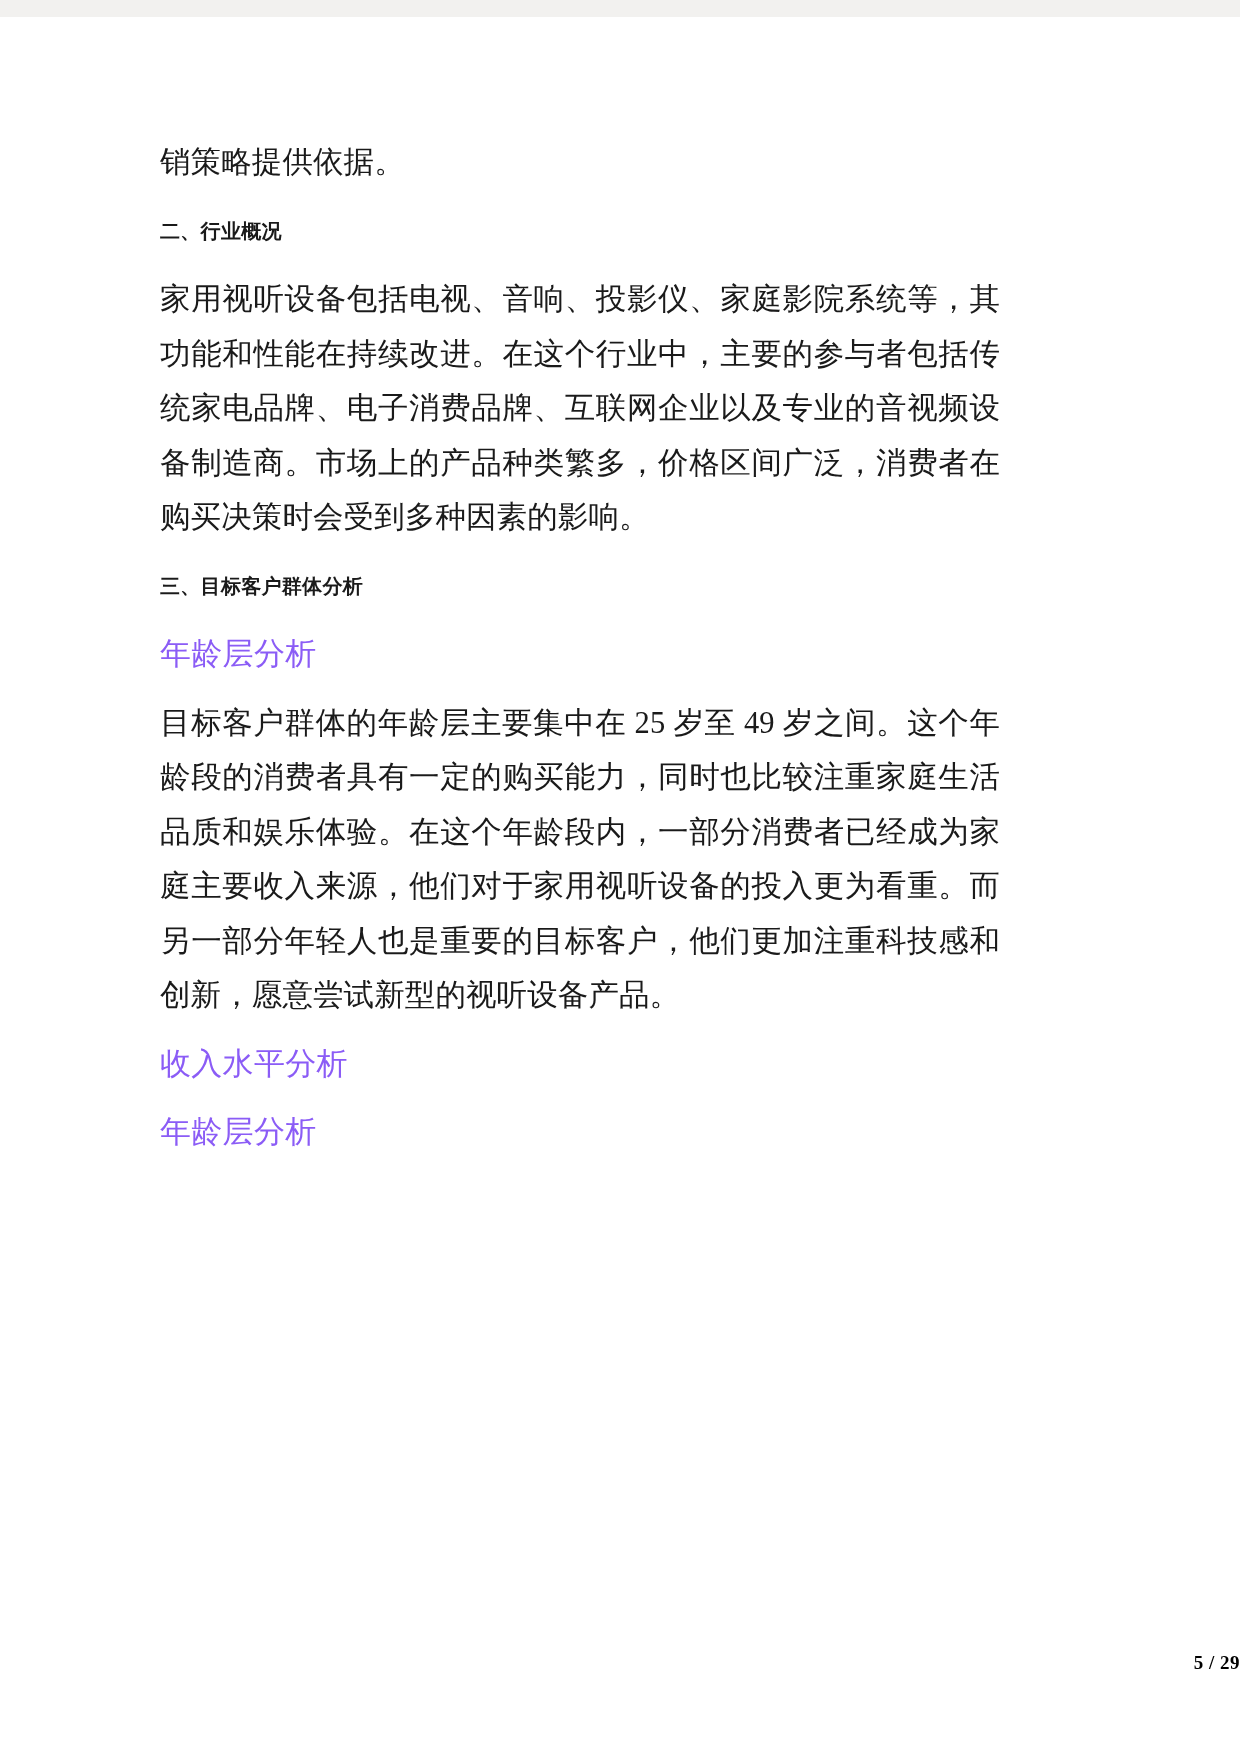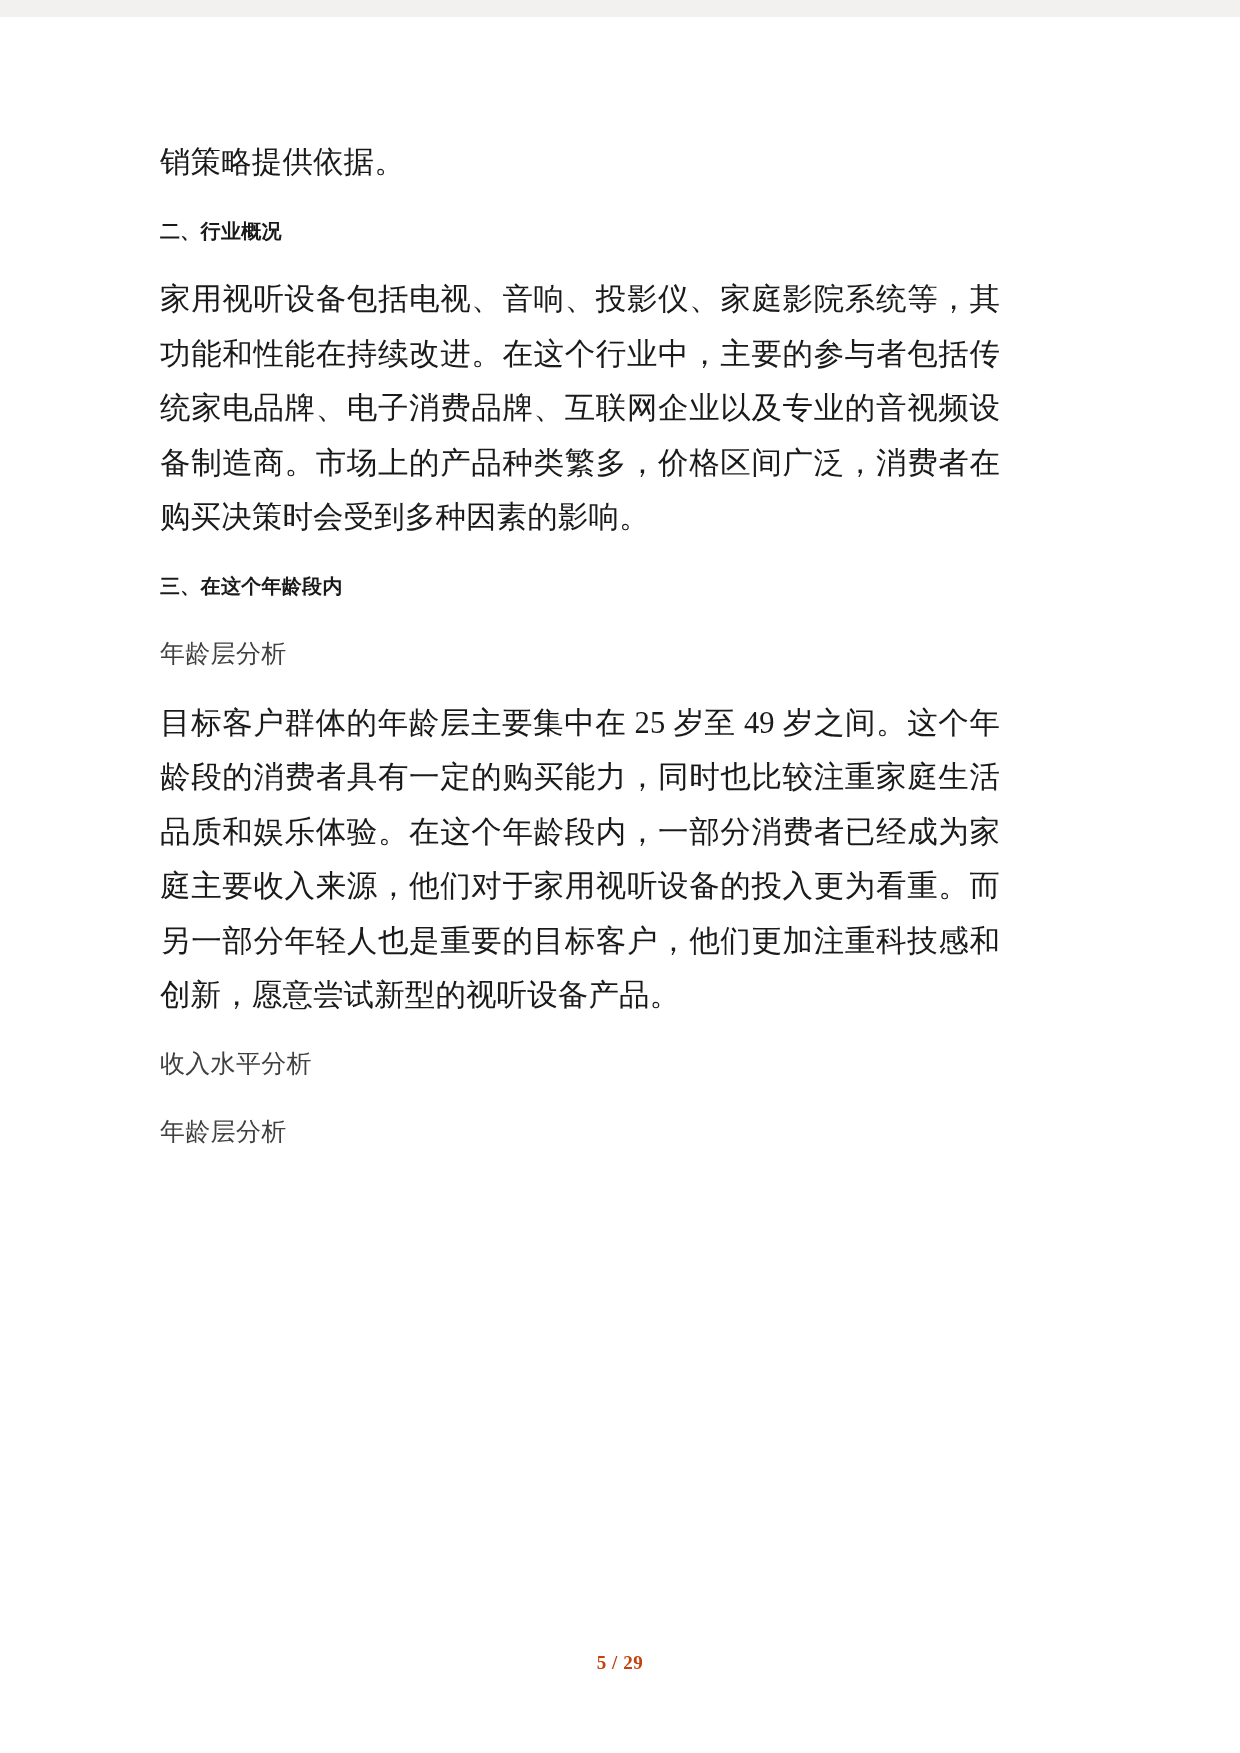--- a/index.html
+++ b/index.html
@@ -37,60 +37,60 @@
   }
   .heading {
     font-size: 20px;
     line-height: 54.5px;
     color: #1a1a1a;
     margin: 0;
     font-weight: 700;
     letter-spacing: 0.3px;
   }
   .subheading {
-    font-size: 25px;
+    font-size: 31px;
     line-height: 54.5px;
-    color: #404040;
+    color: #8b5cf6;
     margin: 0;
     font-weight: 400;
     letter-spacing: 0.3px;
   }
   .block {
     margin-bottom: 14px;
   }
   .block:last-child {
     margin-bottom: 0;
   }
   .footer {
     position: absolute;
     left: 0;
     right: 0;
     bottom: 96px;
-    text-align: center;
+    text-align: right;
     font-size: 19px;
     font-weight: 700;
-    color: #c2410c;
+    color: #000000;
     font-family: "Liberation Serif", "DejaVu Serif", serif;
     letter-spacing: 0.5px;
   }
 </style>
 </head>
 <body>
 
 <div class="page">
 
   <div class="page-body">
 
     <p class="para block">销策略提供依据。</p>
 
     <h2 class="heading block">二、行业概况</h2>
 
     <p class="para block">家用视听设备包括电视、音响、投影仪、家庭影院系统等，其功能和性能在持续改进。在这个行业中，主要的参与者包括传统家电品牌、电子消费品牌、互联网企业以及专业的音视频设备制造商。市场上的产品种类繁多，价格区间广泛，消费者在购买决策时会受到多种因素的影响。</p>
 
-    <h2 class="heading block">三、在这个年龄段内</h2>
+    <h2 class="heading block">三、目标客户群体分析</h2>
 
     <h3 class="subheading block">年龄层分析</h3>
 
     <p class="para block">目标客户群体的年龄层主要集中在 25 岁至 49 岁之间。这个年龄段的消费者具有一定的购买能力，同时也比较注重家庭生活品质和娱乐体验。在这个年龄段内，一部分消费者已经成为家庭主要收入来源，他们对于家用视听设备的投入更为看重。而另一部分年轻人也是重要的目标客户，他们更加注重科技感和创新，愿意尝试新型的视听设备产品。</p>
 
     <h3 class="subheading block">收入水平分析</h3>
 
 
     <h3 class="subheading block">年龄层分析</h3>
 

